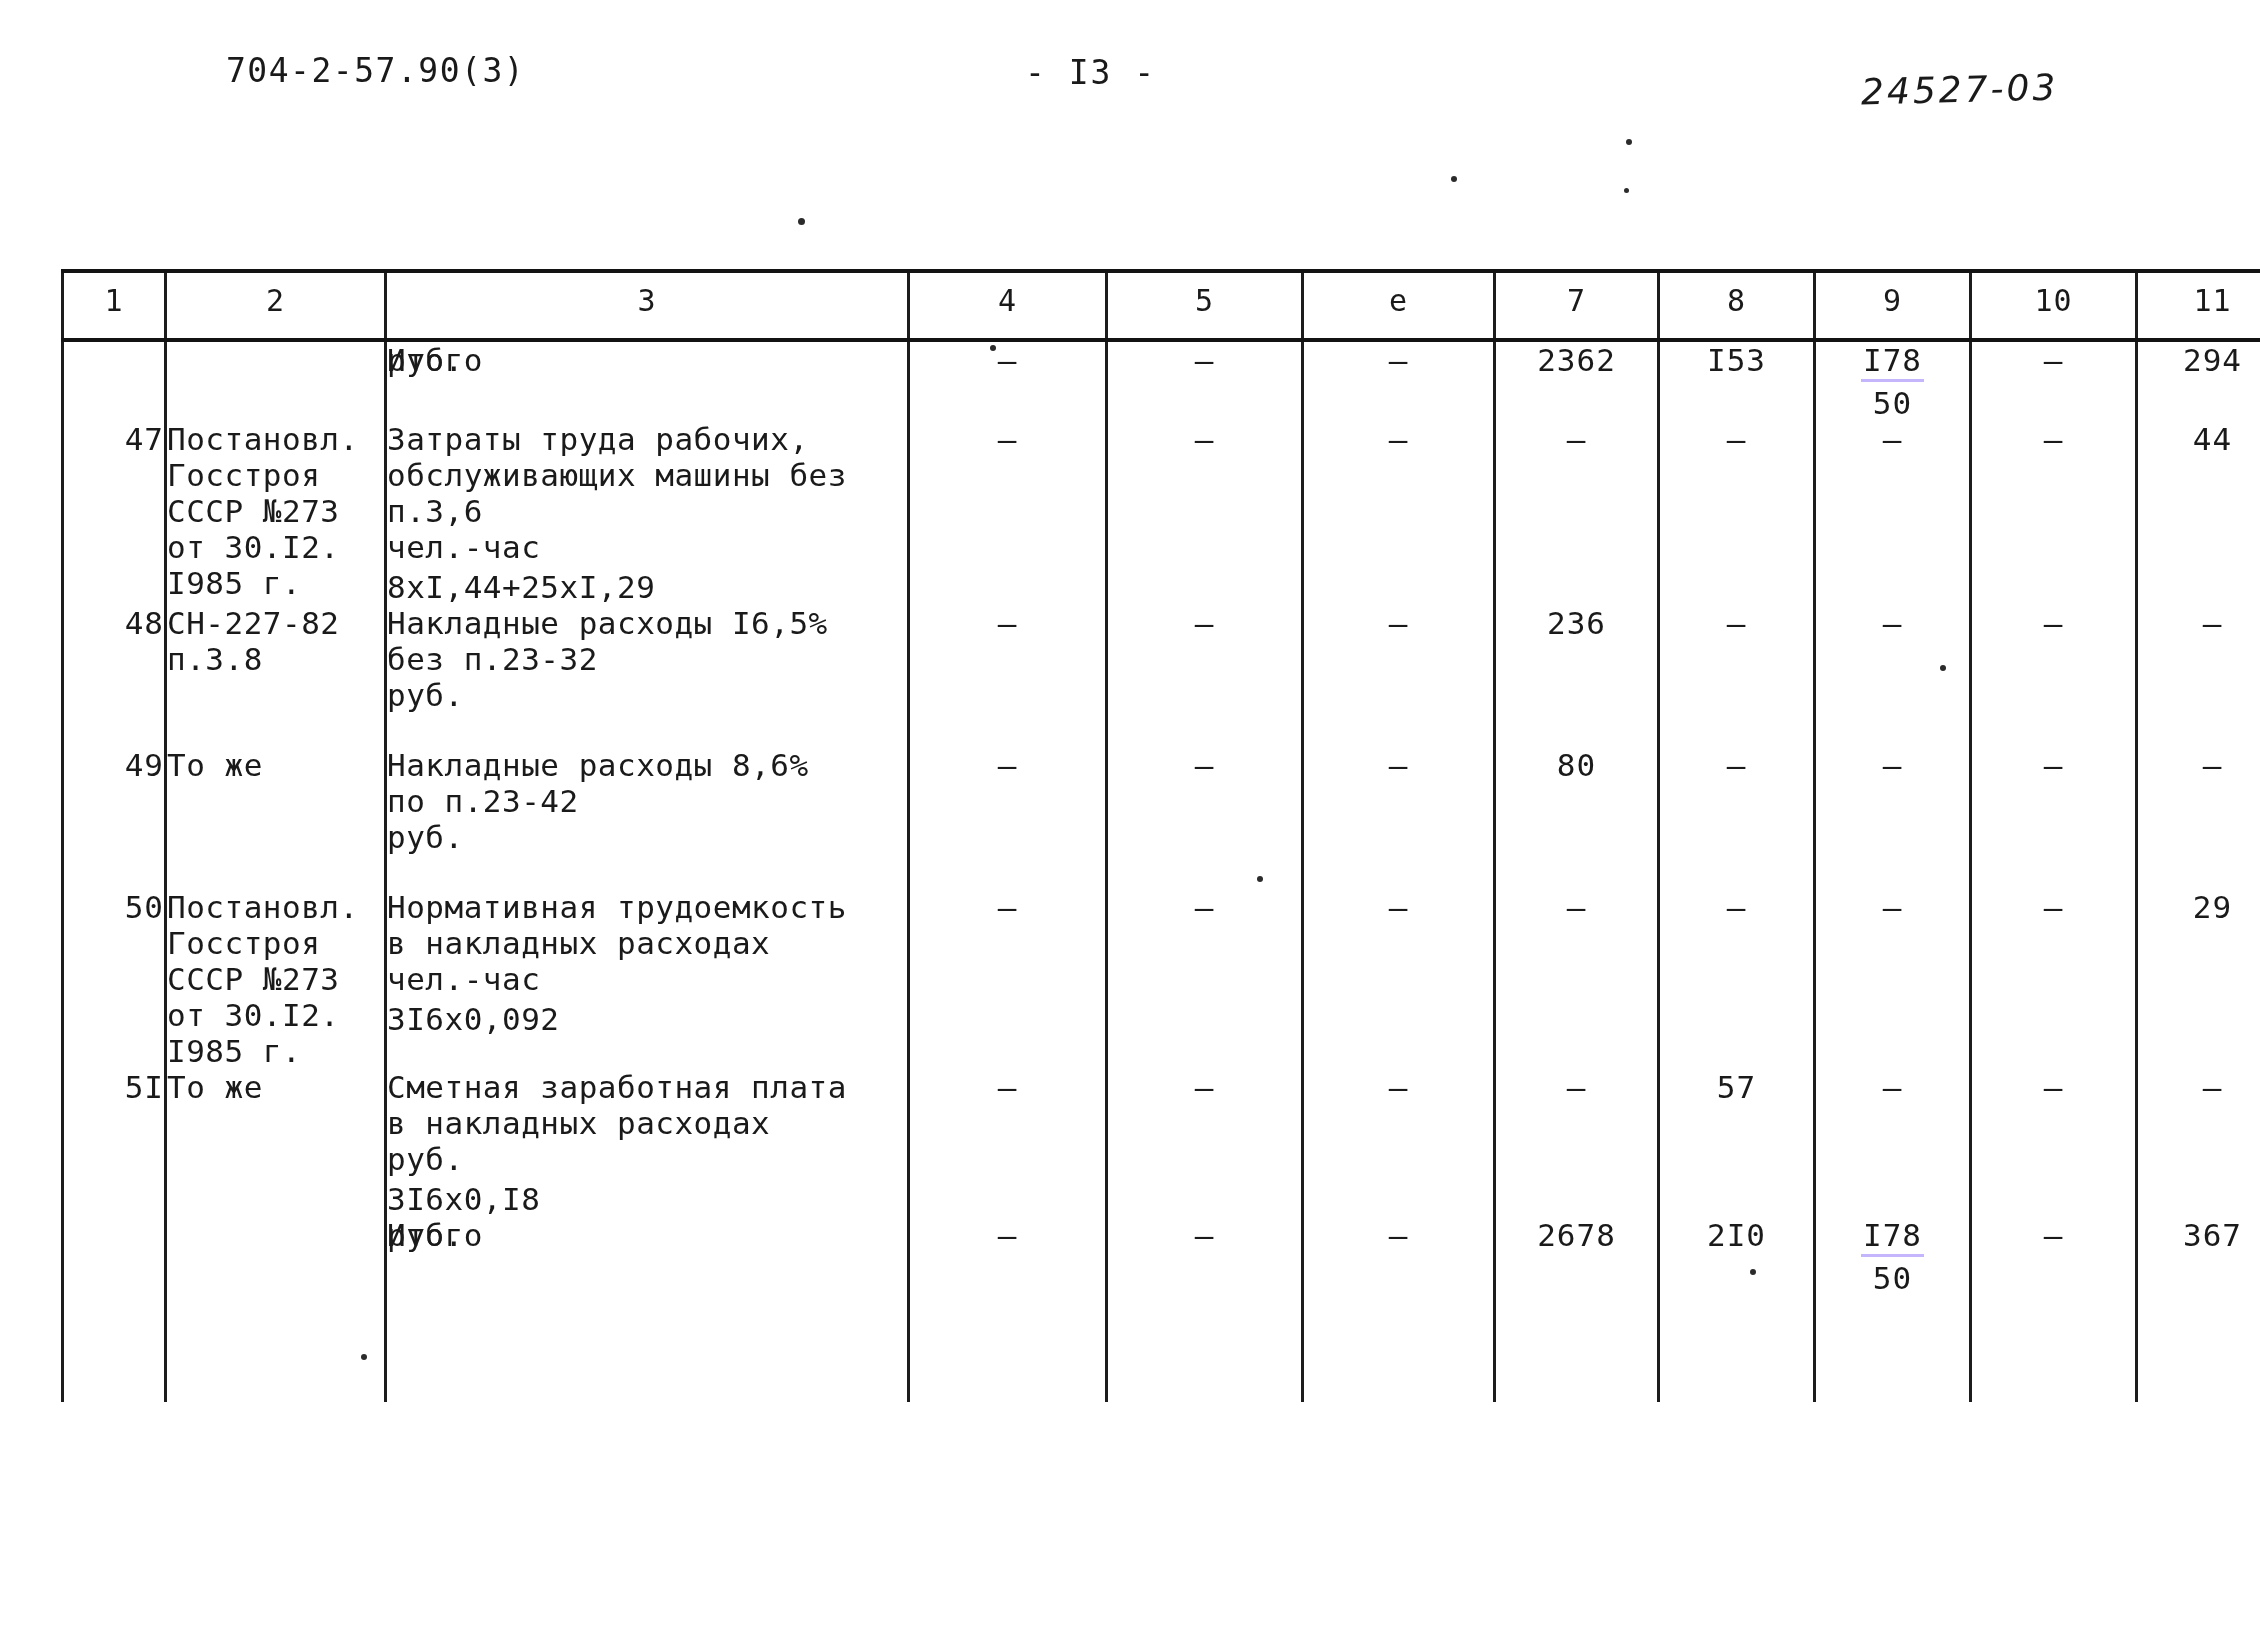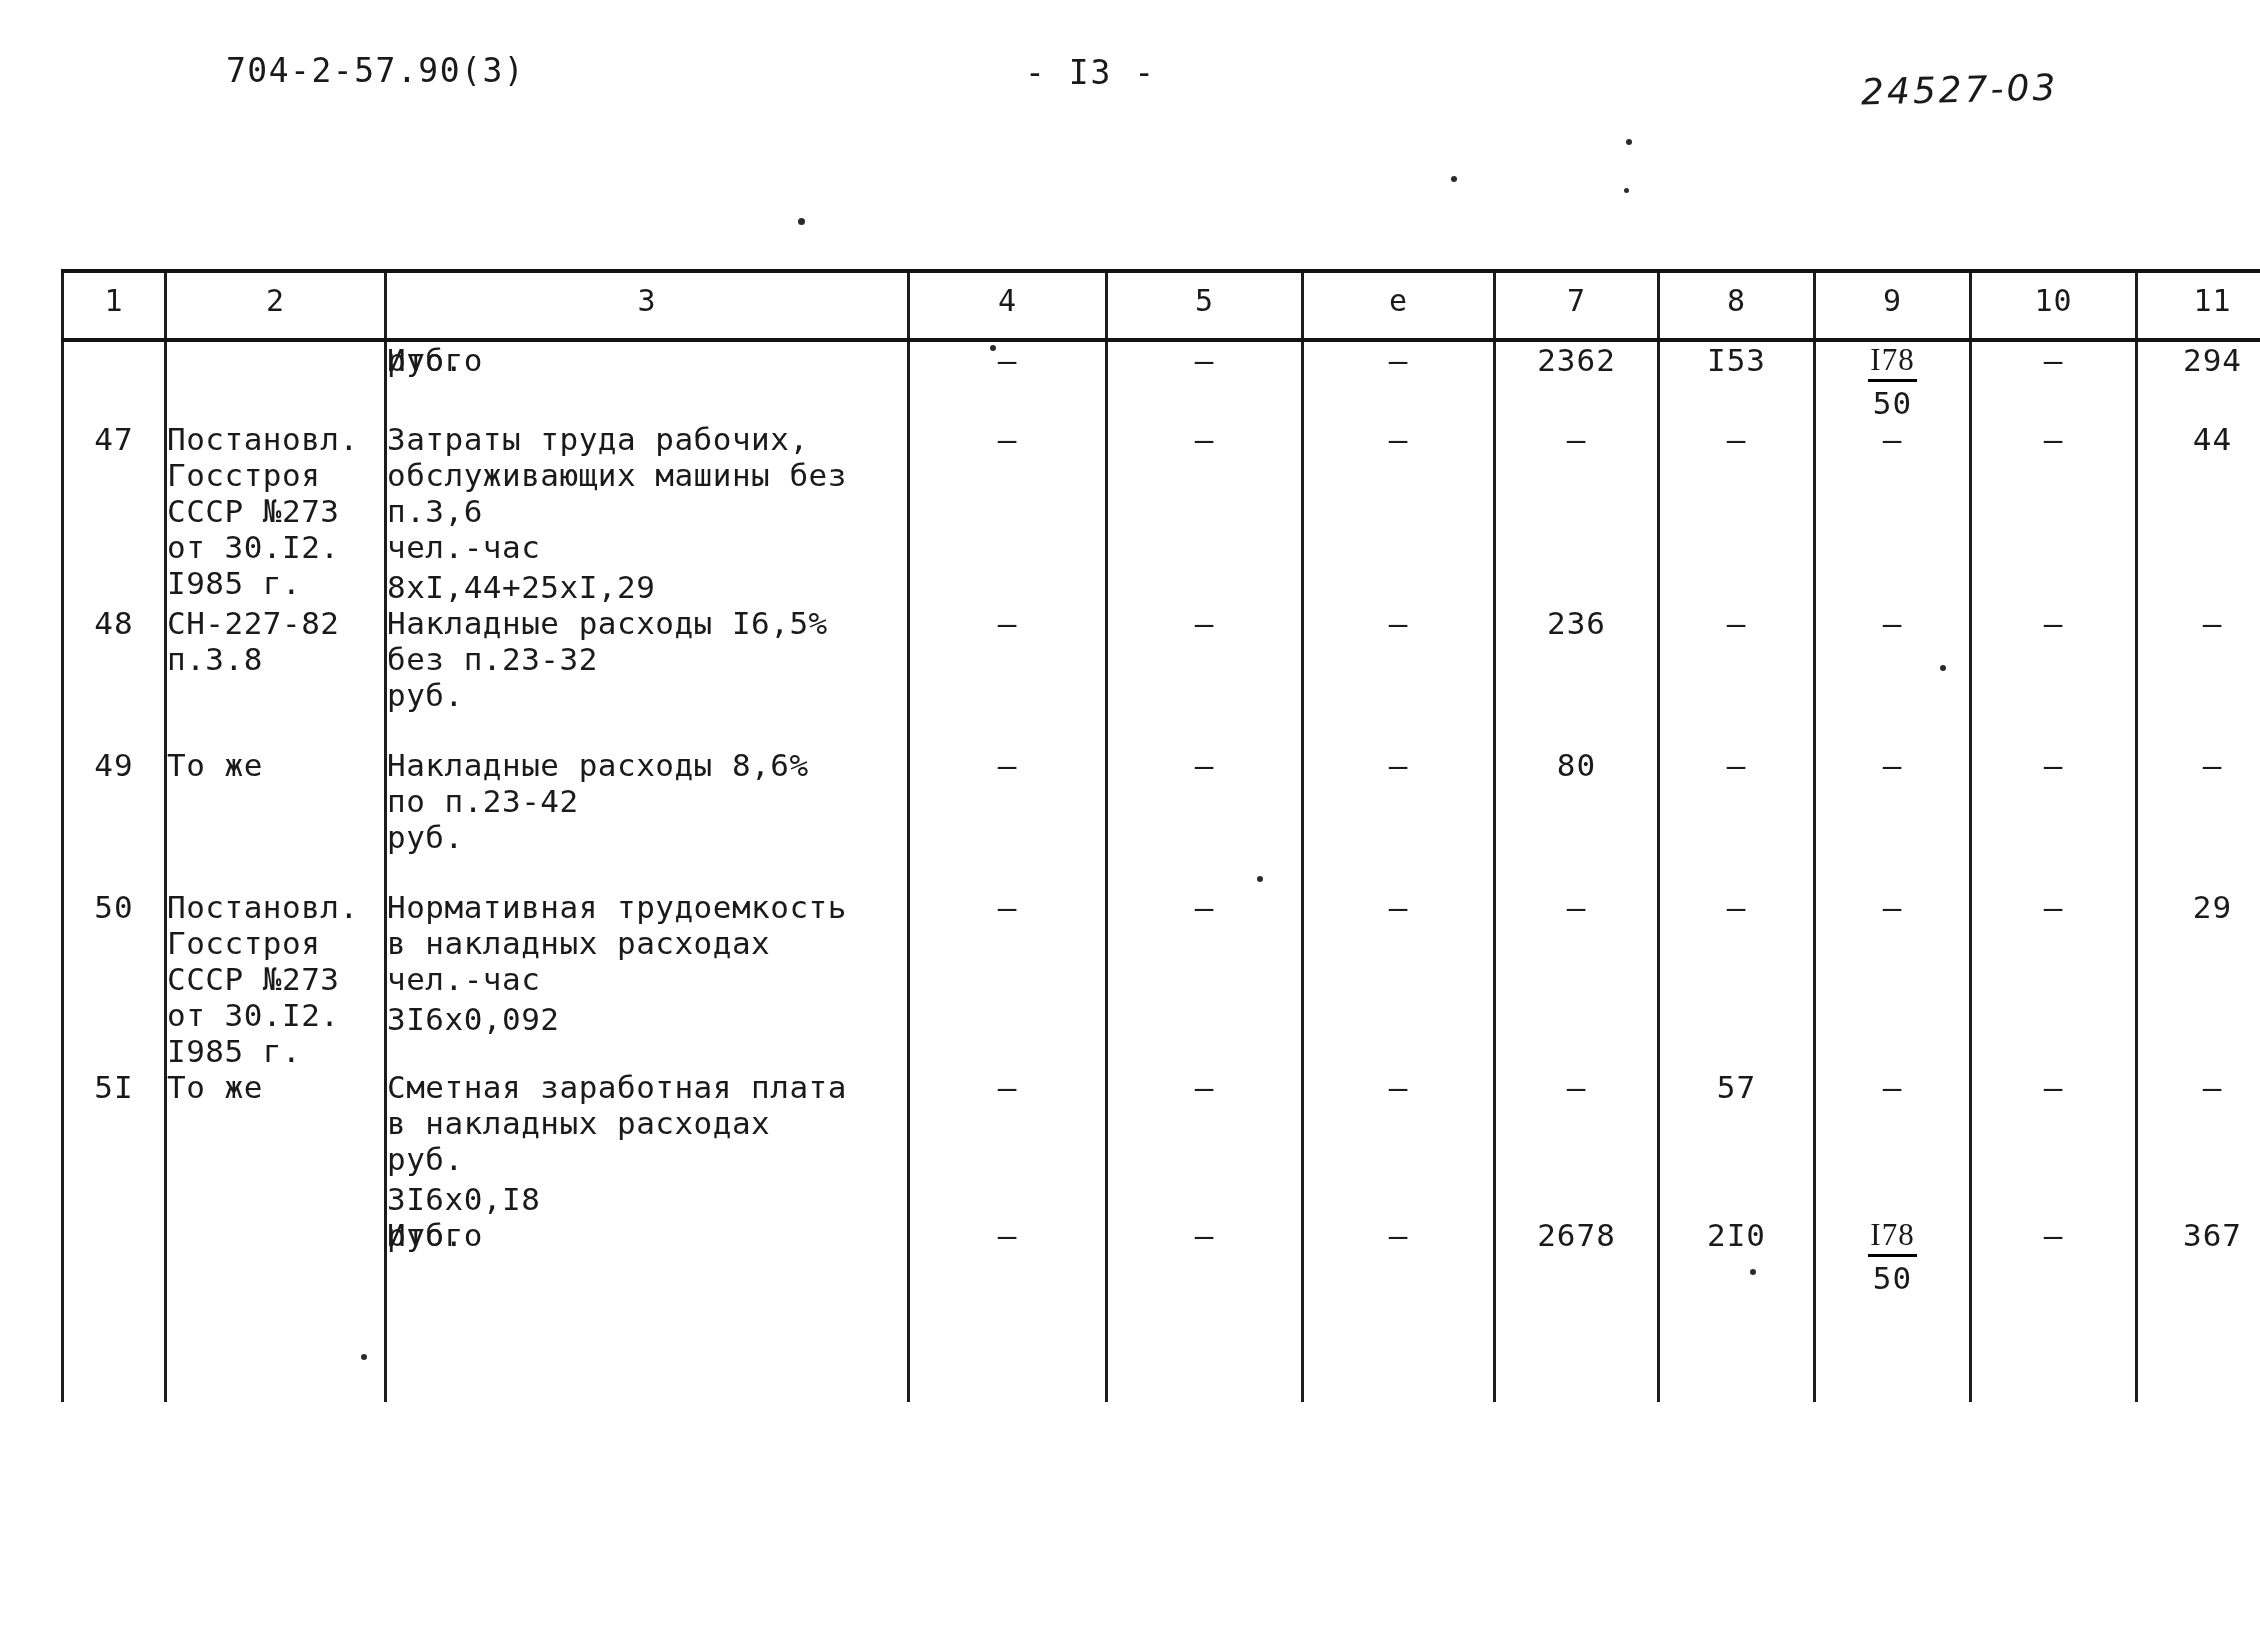--- a/index.html
+++ b/index.html
@@ -104,21 +104,21 @@
     padding-top: 10px;
   }
 
   
   tr.data-row td {
     height: auto;
     font-size: 31px;
     line-height: 36px;
   }
   .num-cell {
-    text-align: center;
+    text-align: right;
     padding-top: 26px;
     letter-spacing: 1px;
   }
   .val-cell {
     text-align: center;
     padding-top: 26px;
     letter-spacing: 1px;
   }
   .src-cell {
     padding-left: 14px;
@@ -145,23 +145,22 @@
   .spacer-line { height: 34px; }
 
   
   .fraction {
     display: inline-block;
     text-align: center;
     line-height: 36px;
   }
   .fraction .numer {
     display: block;
-    border-bottom: 3px solid #000000;
+    border-bottom: 3px solid #c4b5fd;
     padding: 0 2px 1px 2px;
-    font-family: Liberation Serif, serif;
   }
   .fraction .denom {
     display: block;
     padding-top: 3px;
   }
 </style>
 </head>
 <body>
 
 <div class="page-header">

